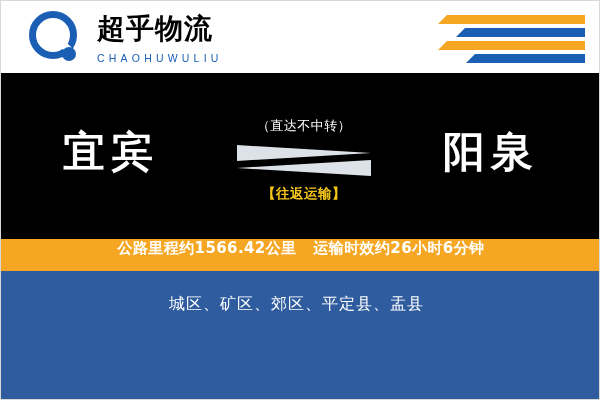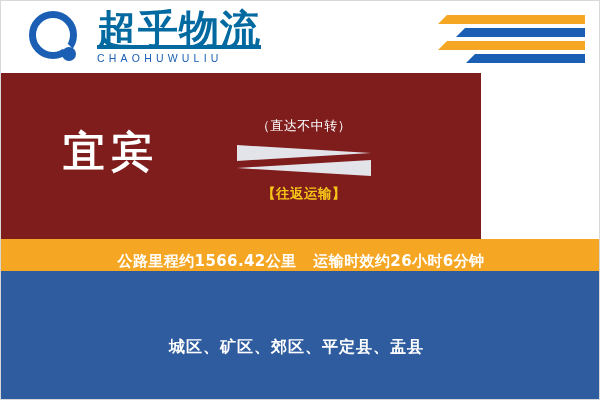--- a/index.html
+++ b/index.html
@@ -59,26 +59,25 @@
     border-radius: 50%;
     background: #1a5fb4;
   }
   .logo-text {
     position: absolute;
     left: 96px; top: 8px;
     width: 220px;
   }
   .logo-cn {
     font-family: "DejaVu Sans", sans-serif;
-    font-size: 40px;
-    font-weight: bold;
-    color: #0369a1;
+    font-size: 28px;
+    font-weight: bold;
+    color: #000000;
     letter-spacing: 1px;
     line-height: 40px;
-    text-decoration: underline;
   }
   .logo-en {
     font-family: "Liberation Sans", sans-serif;
     font-size: 10.5px;
     font-weight: normal;
     color: #1a5fb4;
     letter-spacing: 4.2px;
     margin-top: 3px;
   }
   .speed-lines {
@@ -103,23 +102,23 @@
     border-top: 9px solid transparent;
     border-right: 9px solid currentColor;
   }
   .speed-lines .b1::before, .speed-lines .b3::before { color: #f5a623; }
   .speed-lines .b2::before, .speed-lines .b4::before { color: #1a5fb4; }
 
   
   .route-panel {
     position: absolute;
     left: 0; top: 72px;
-    width: 480px;
+    width: 600px;
     height: 166px;
-    background: #7f1d1d;
+    background: #000000;
   }
   .city {
     position: absolute;
     top: 52px;
     font-family: "DejaVu Sans", sans-serif;
     font-size: 42px;
     font-weight: bold;
     color: #ffffff;
     letter-spacing: 6px;
     line-height: 54px;
@@ -173,21 +172,21 @@
   }
 
   
   .distance-bar {
     position: absolute;
     left: 0; top: 238px;
     width: 600px;
     height: 32px;
     background: #f5a623;
     display: flex;
-    align-items: flex-end;
+    align-items: flex-start;
     justify-content: center;
   }
   .distance-text {
     font-family: "DejaVu Sans", sans-serif;
     font-size: 15px;
     font-weight: bold;
     color: #ffffff;
     letter-spacing: 0.4px;
     white-space: pre;
   }
@@ -199,25 +198,24 @@
     width: 600px;
     height: 128px;
     background: #2e5c9e;
   }
   .coverage-text {
     position: absolute;
     left: 168px; top: 20px;
     width: 420px;
     font-family: "DejaVu Sans", sans-serif;
     font-size: 16px;
-    font-weight: bold;
+    font-weight: normal;
     color: #ffffff;
     letter-spacing: 1px;
     line-height: 26px;
-    margin-top: 43px;
   }
 </style>
 </head>
 <body>
 
 <div class="page">
 
   <div class="header">
     <div class="logo-mark">
       <div class="logo-ring"></div>
@@ -238,20 +236,21 @@
   <div class="route-panel">
     <div class="city city-from">宜宾</div>
     <div class="route-mid">
       <div class="badge-direct">（直达不中转）</div>
       <div class="arrows">
         <div class="arrow-right"></div>
         <div class="arrow-left"></div>
       </div>
       <div class="badge-return">【往返运输】</div>
     </div>
+    <div class="city city-to">阳泉</div>
   </div>
 
   <div class="distance-bar">
     <div class="distance-text">公路里程约1566.42公里   运输时效约26小时6分钟</div>
   </div>
 
   <div class="coverage-panel">
 
     <div class="coverage-text">城区、矿区、郊区、平定县、盂县</div>
   </div>

